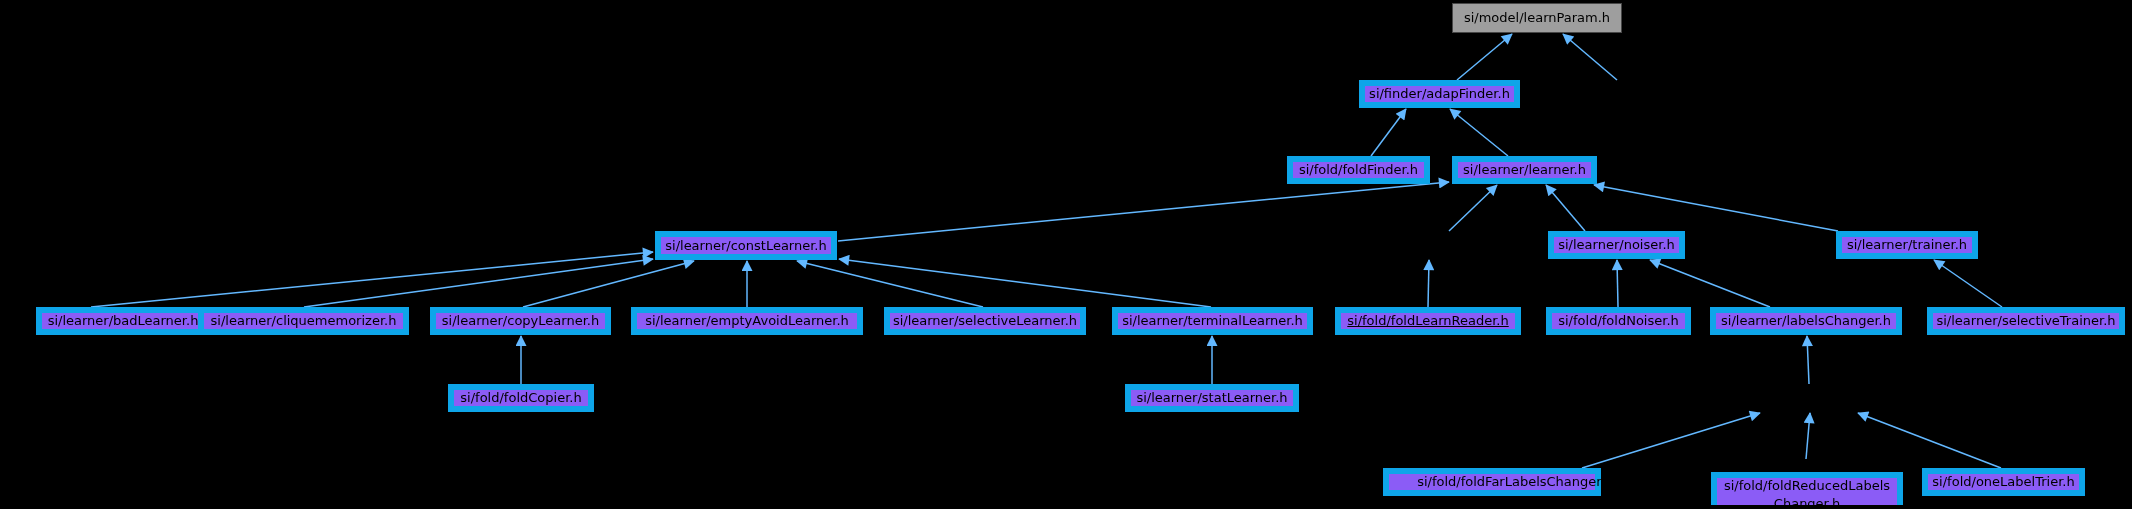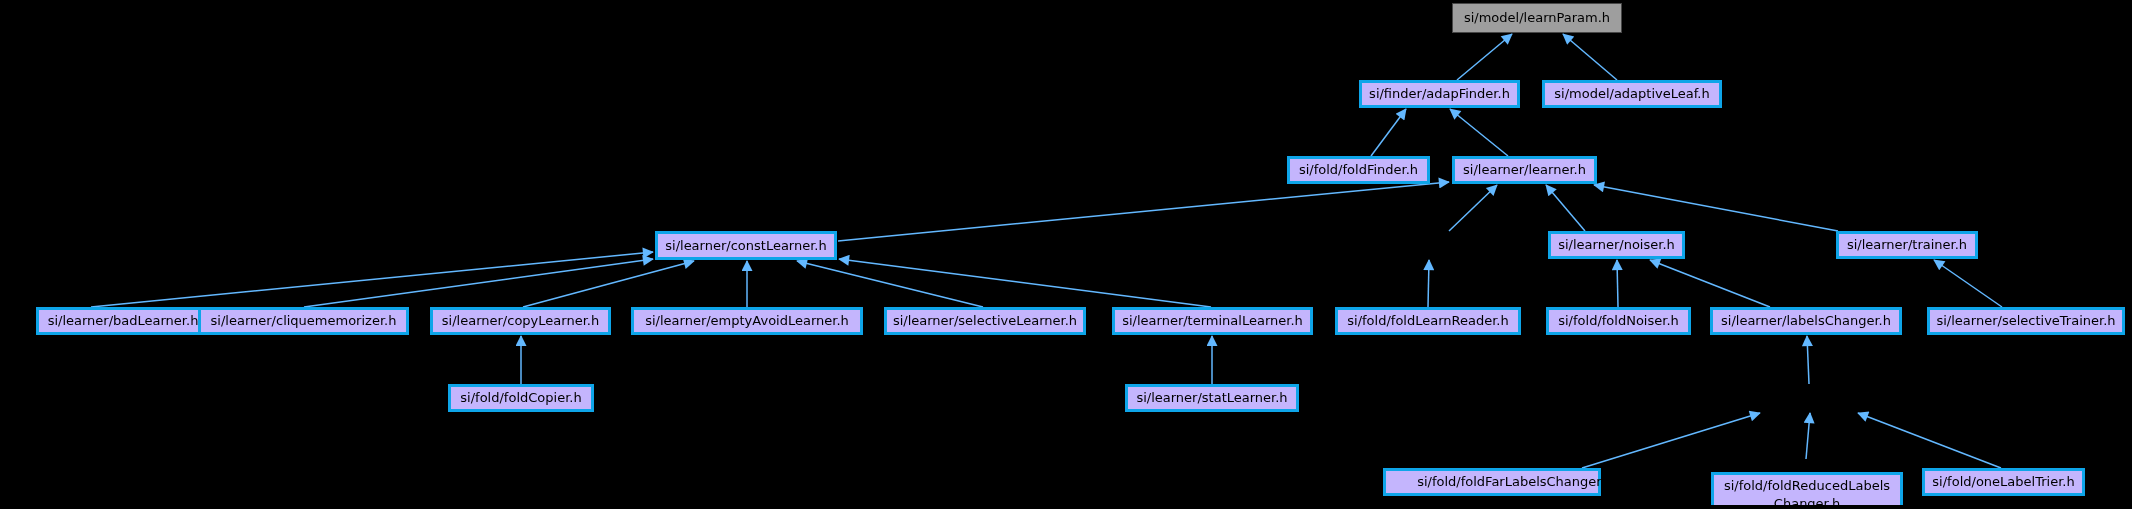--- a/index.html
+++ b/index.html
@@ -4,22 +4,22 @@
 <style>
   html,body{margin:0;padding:0;background:#000;}
   body{font-family:"DejaVu Sans","Liberation Sans",sans-serif;}
   .graph-wrap{position:relative;overflow:hidden;}
   .edges-svg{position:absolute;left:0;top:0;}
   .gnode{
     position:absolute;
     display:flex;align-items:center;justify-content:center;
     text-align:center;
     box-sizing:border-box;
-    background:#c4b5fd;
-    border:3px solid #0ea5e9;
+    background:#8b5cf6;
+    border:6px solid #0ea5e9;
     color:#000;
     font-size:13px;
     line-height:1.32;
     white-space:pre-line;
     cursor:pointer;
   }
   .gnode.hl{
     background:#9e9e9e;
     border:1px solid #474747;
   }
@@ -54,33 +54,32 @@
       <line x1="2002" y1="307" x2="1934" y2="260" stroke="#63b8ff" stroke-width="1.5" marker-end="url(#arrowhead)"></line>
       <line x1="521" y1="384" x2="521" y2="336" stroke="#63b8ff" stroke-width="1.5" marker-end="url(#arrowhead)"></line>
       <line x1="1212" y1="384" x2="1212" y2="336" stroke="#63b8ff" stroke-width="1.5" marker-end="url(#arrowhead)"></line>
       <line x1="1809" y1="384" x2="1807" y2="336" stroke="#63b8ff" stroke-width="1.5" marker-end="url(#arrowhead)"></line>
       <line x1="1582" y1="468" x2="1760" y2="413" stroke="#63b8ff" stroke-width="1.5" marker-end="url(#arrowhead)"></line>
       <line x1="1806" y1="459" x2="1810" y2="413" stroke="#63b8ff" stroke-width="1.5" marker-end="url(#arrowhead)"></line>
       <line x1="2001" y1="468" x2="1858" y2="413" stroke="#63b8ff" stroke-width="1.5" marker-end="url(#arrowhead)"></line>
     </svg>
     <div class="gnode hl" style="left: 1452px; top: 3px; width: 170px; height: 30px;">si/model/learnParam.h</div>
     <div class="gnode" style="left: 1359px; top: 80px; width: 161px; height: 28px;">si/finder/adapFinder.h</div>
-    <div class="gnode" style="left: 1542px; top: 80px; width: 180px; height: 28px;">si/model/adaptiveLeaf.h</div>
     <div class="gnode" style="left: 1287px; top: 156px; width: 143px; height: 28px;">si/fold/foldFinder.h</div>
     <div class="gnode" style="left: 1452px; top: 156px; width: 145px; height: 28px;">si/learner/learner.h</div>
     <div class="gnode" style="left: 655px; top: 231px; width: 182px; height: 29px;">si/learner/constLearner.h</div>
     <div class="gnode" style="left: 1548px; top: 231px; width: 137px; height: 28px;">si/learner/noiser.h</div>
     <div class="gnode" style="left: 1836px; top: 231px; width: 142px; height: 28px; text-align: center;">si/learner/trainer.h</div>
     <div class="gnode" style="left: 3px; top: 307px; width: 174px; height: 28px; margin-left: 33px;">si/learner/badLearner.h</div>
     <div class="gnode" style="left: 198px; top: 307px; width: 211px; height: 28px;">si/learner/cliquememorizer.h</div>
     <div class="gnode" style="left: 430px; top: 307px; width: 181px; height: 28px;">si/learner/copyLearner.h</div>
     <div class="gnode" style="left: 631px; top: 307px; width: 232px; height: 28px; text-align: right;">si/learner/emptyAvoidLearner.h</div>
     <div class="gnode" style="left: 884px; top: 307px; width: 202px; height: 28px;">si/learner/selectiveLearner.h</div>
     <div class="gnode" style="left: 1112px; top: 307px; width: 201px; height: 28px;">si/learner/terminalLearner.h</div>
-    <div class="gnode" style="left: 1335px; top: 307px; width: 186px; height: 28px;">si/fold/foldLearnReader.h</div>
+    <div class="gnode" style="left: 1335px; top: 307px; width: 186px; height: 28px; text-decoration: underline;">si/fold/foldLearnReader.h</div>
     <div class="gnode" style="left: 1546px; top: 307px; width: 145px; height: 28px;">si/fold/foldNoiser.h</div>
     <div class="gnode" style="left: 1710px; top: 307px; width: 192px; height: 28px;">si/learner/labelsChanger.h</div>
     <div class="gnode" style="left: 1927px; top: 307px; width: 198px; height: 28px;">si/learner/selectiveTrainer.h</div>
     <div class="gnode" style="left: 448px; top: 384px; width: 146px; height: 28px;">si/fold/foldCopier.h</div>
     <div class="gnode" style="left: 1125px; top: 384px; width: 174px; height: 28px;">si/learner/statLearner.h</div>
     <div class="gnode" style="left: 1383px; top: 468px; width: 218px; height: 28px; padding-left: 46px;">si/fold/foldFarLabelsChanger.h</div>
     <div class="gnode" style="left: 1711px; top: 472px; width: 192px; height: 45px;">si/fold/foldReducedLabels
 Changer.h</div>
     <div class="gnode" style="left: 1922px; top: 468px; width: 163px; height: 28px;">si/fold/oneLabelTrier.h</div>
   </div>

